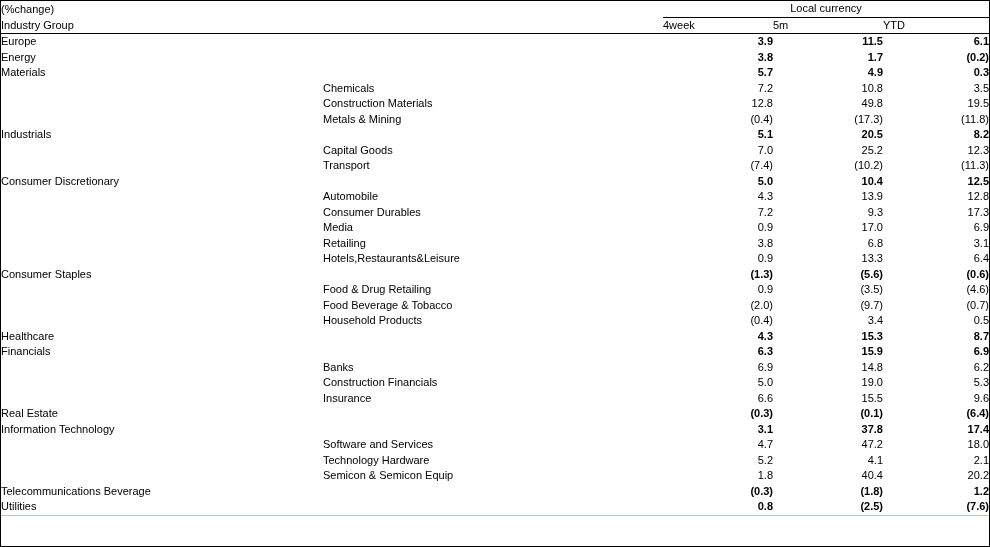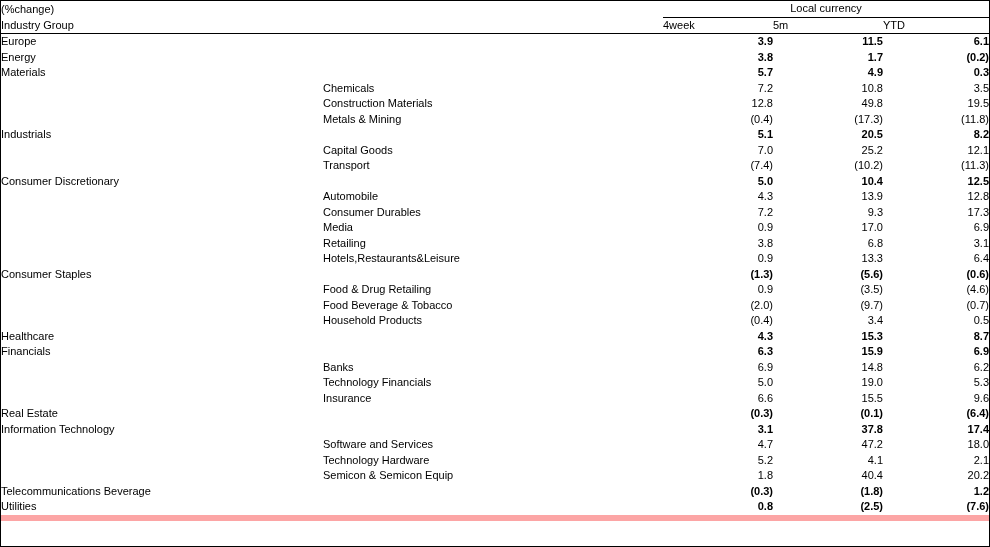--- a/index.html
+++ b/index.html
@@ -68,21 +68,21 @@
     padding-left: 4px;
   }
   .sub {
     padding-left: 4px;
   }
   .num {
     text-align: right;
     padding-right: 6px;
   }
   .num.bold { font-weight: bold; }
-  .lastrow td { border-bottom: 6px solid #fca5a5; }
+  .lastrow td { border-bottom: 1px solid #fca5a5; }
   .spacer-cell { }
 </style>
 </head>
 <body>
 
 <div class="sheet">
   <table class="grid">
     <colgroup>
       <col class="c-label">
       <col class="c-sub">
@@ -152,21 +152,21 @@
           <td class="sub"></td>
           <td class="num bold">5.1</td>
           <td class="num bold">20.5</td>
           <td class="num bold">8.2</td>
         </tr>
         <tr>
           <td class="sub"></td>
           <td class="sub">Capital Goods</td>
           <td class="num">7.0</td>
           <td class="num">25.2</td>
-          <td class="num">12.1</td>
+          <td class="num">12.3</td>
         </tr>
         <tr>
           <td class="sub"></td>
           <td class="sub">Transport</td>
           <td class="num">(7.4)</td>
           <td class="num">(10.2)</td>
           <td class="num">(11.3)</td>
         </tr>
         <tr>
           <td class="grp">Consumer Discretionary</td>
@@ -254,21 +254,21 @@
         </tr>
         <tr>
           <td class="sub"></td>
           <td class="sub">Banks</td>
           <td class="num">6.9</td>
           <td class="num">14.8</td>
           <td class="num">6.2</td>
         </tr>
         <tr>
           <td class="sub"></td>
-          <td class="sub">Technology Financials</td>
+          <td class="sub">Construction Financials</td>
           <td class="num">5.0</td>
           <td class="num">19.0</td>
           <td class="num">5.3</td>
         </tr>
         <tr>
           <td class="sub"></td>
           <td class="sub">Insurance</td>
           <td class="num">6.6</td>
           <td class="num">15.5</td>
           <td class="num">9.6</td>

